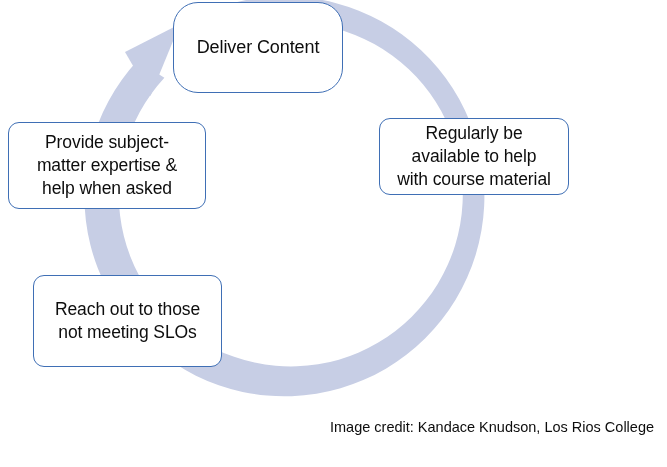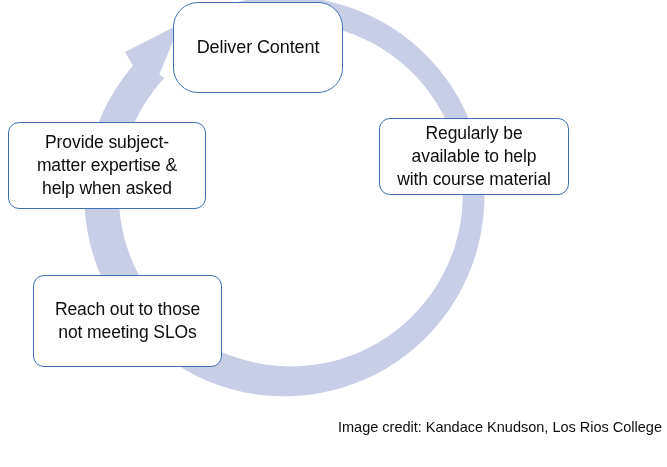--- a/index.html
+++ b/index.html
@@ -56,21 +56,21 @@
 
   #credit {
     position: absolute;
     left: 322px;
     top: 418px;
     width: 340px;
     z-index: 6;
     color: #0d0d0d;
     font-size: 14.5px;
     line-height: 1.36;
-    text-align: right;
+    text-align: center;
   }
   #credit div { white-space: nowrap; }
 </style>
 </head>
 <body>
 
 <div id="canvas">
 
   <svg id="ring-layer" viewBox="0 0 667 467">
 

